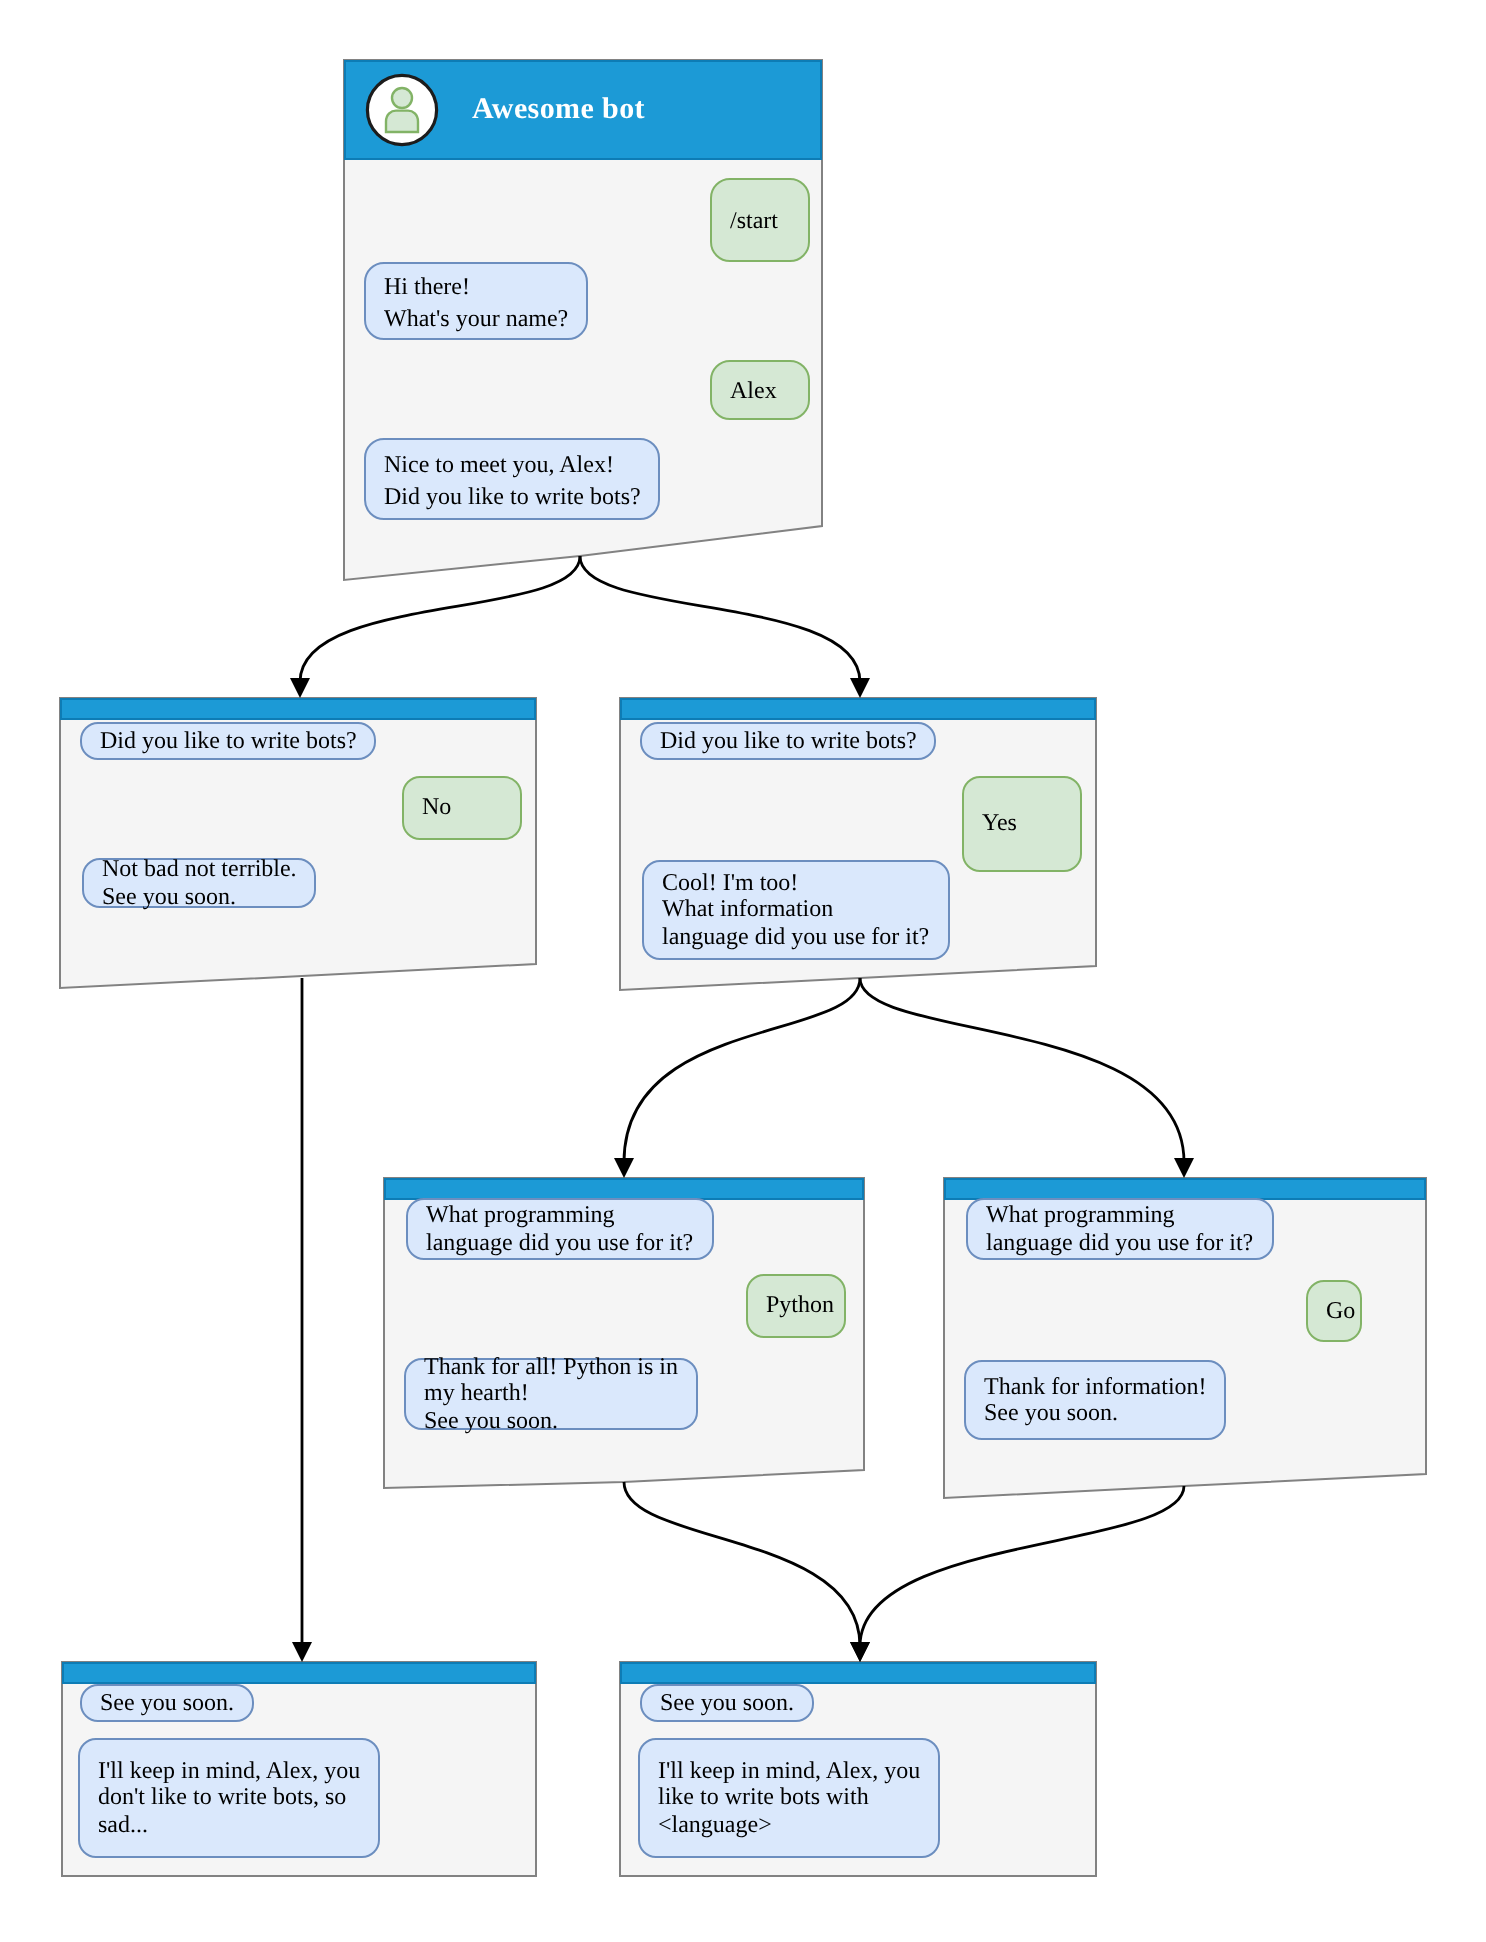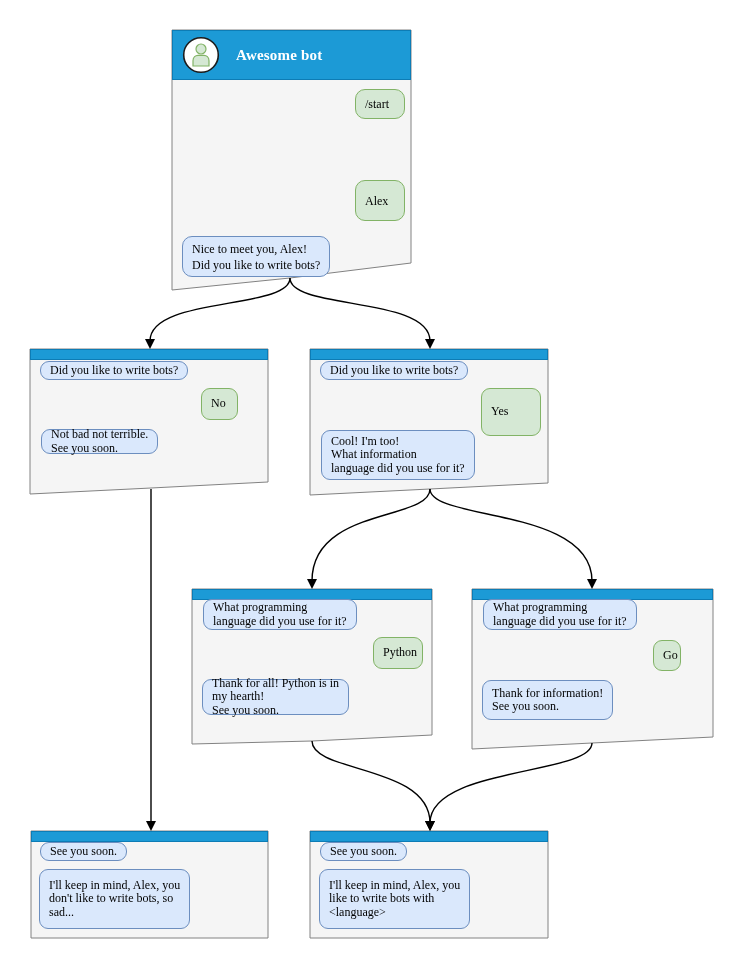--- a/index.html
+++ b/index.html
@@ -73,27 +73,29 @@
     </svg>
     <span class="title">Awesome bot</span>
   </div>
   <div class="titlebar" style="left:30px;top:349px;width:238px;height:11px"></div>
   <div class="titlebar" style="left:310px;top:349px;width:238px;height:11px"></div>
   <div class="titlebar" style="left:192px;top:589px;width:240px;height:11px"></div>
   <div class="titlebar" style="left:472px;top:589px;width:241px;height:11px"></div>
   <div class="titlebar" style="left:31px;top:831px;width:237px;height:11px"></div>
   <div class="titlebar" style="left:310px;top:831px;width:238px;height:11px"></div>
 
-  <div class="bubble user lg" style="left:355px;top:89px;height:30px;width:50px">/start</div>
-  <div class="bubble user lg" style="left:355px;top:180px;height:41px;width:50px">Alex</div>
-  <div class="bubble bot lg" style="left:182px;top:236px;height:41px">Nice to meet you, Alex!
+  <div class="bubble user lg" style="left:355px;top:89px;height:42px;width:50px">/start</div>
+  <div class="bubble bot lg" style="left:182px;top:131px;height:39px">Hi there!
+What's your name?</div>
+  <div class="bubble user lg" style="left:355px;top:180px;height:30px;width:50px">Alex</div>
+  <div class="bubble bot lg" style="left:182px;top:219px;height:41px">Nice to meet you, Alex!
 Did you like to write bots?</div>
 
   <div class="bubble bot" style="left:40px;top:361px;height:19px">Did you like to write bots?</div>
-  <div class="bubble user" style="left:201px;top:388px;height:32px;width:37px">No</div>
+  <div class="bubble user" style="left:201px;top:388px;height:32px;width:60px">No</div>
   <div class="bubble bot" style="left:41px;top:429px;height:25px">Not bad not terrible.
 See you soon.</div>
 
   <div class="bubble bot" style="left:320px;top:361px;height:19px">Did you like to write bots?</div>
   <div class="bubble user" style="left:481px;top:388px;height:48px;width:60px">Yes</div>
   <div class="bubble bot" style="left:321px;top:430px;height:50px">Cool! I'm too!
 What information
 language did you use for it?</div>
 
   <div class="bubble bot" style="left:203px;top:599px;height:31px">What programming

